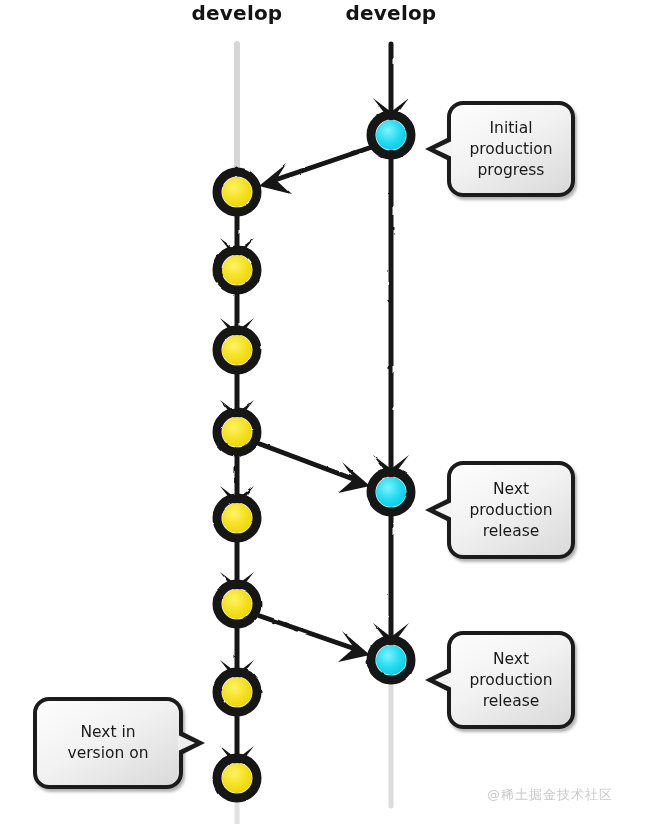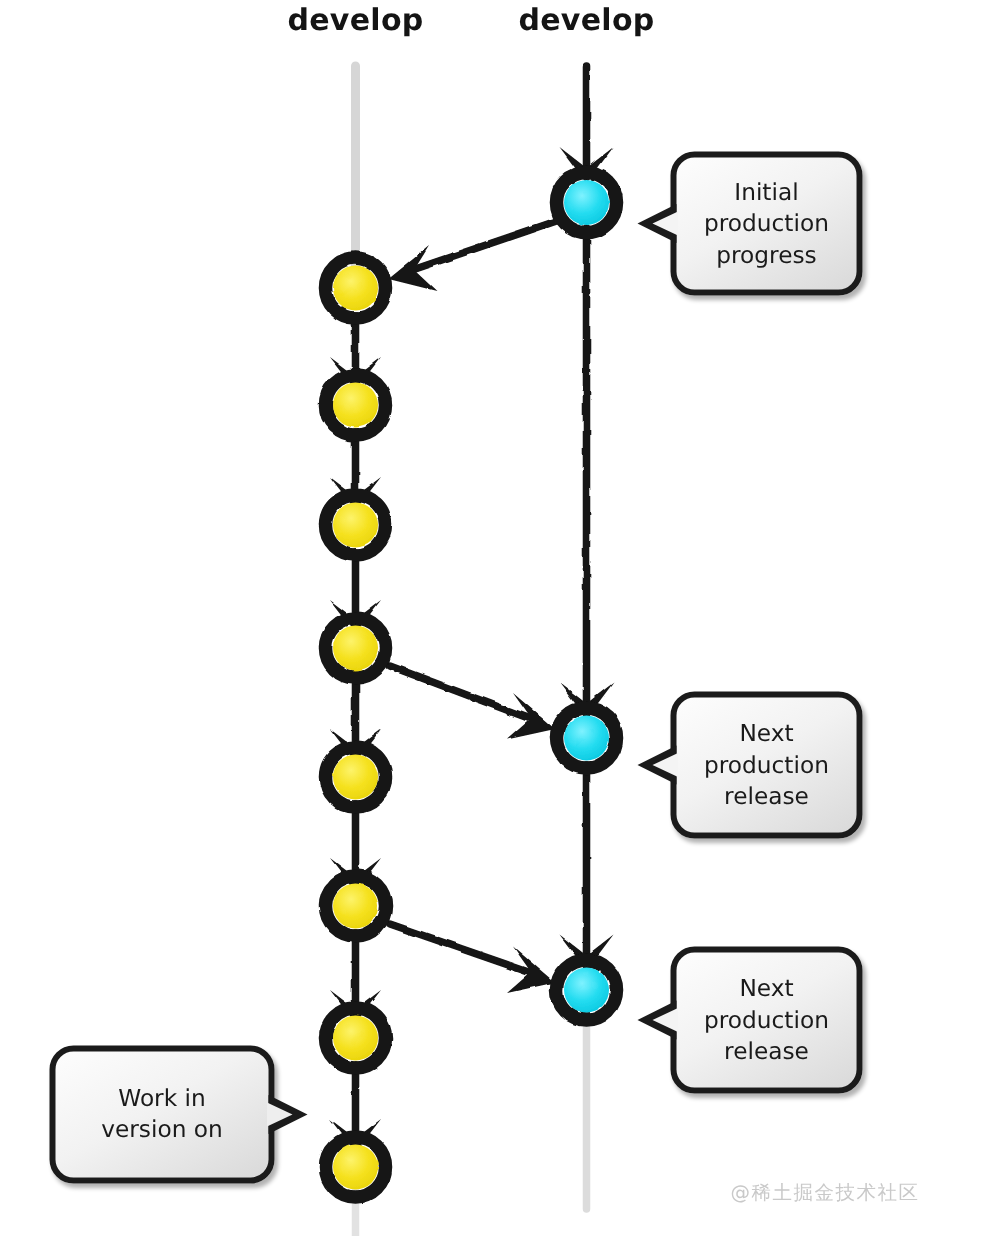--- a/index.html
+++ b/index.html
@@ -261,19 +261,19 @@
     <span class="tail tail-left"></span>
     <span class="tail-in tail-left-in"></span>
     <span class="ln">Next</span>
     <span class="ln">production</span>
     <span class="ln">release</span>
   </div>
 
   <div class="callout" id="callout-wip">
     <span class="tail tail-right"></span>
     <span class="tail-in tail-right-in"></span>
-    <span class="ln">Work in</span>
+    <span class="ln">Next in</span>
     <span class="ln">version on</span>
   </div>
 
   <div id="watermark">@稀土掘金技术社区</div>
 
 </div>
 
 </body></html>

